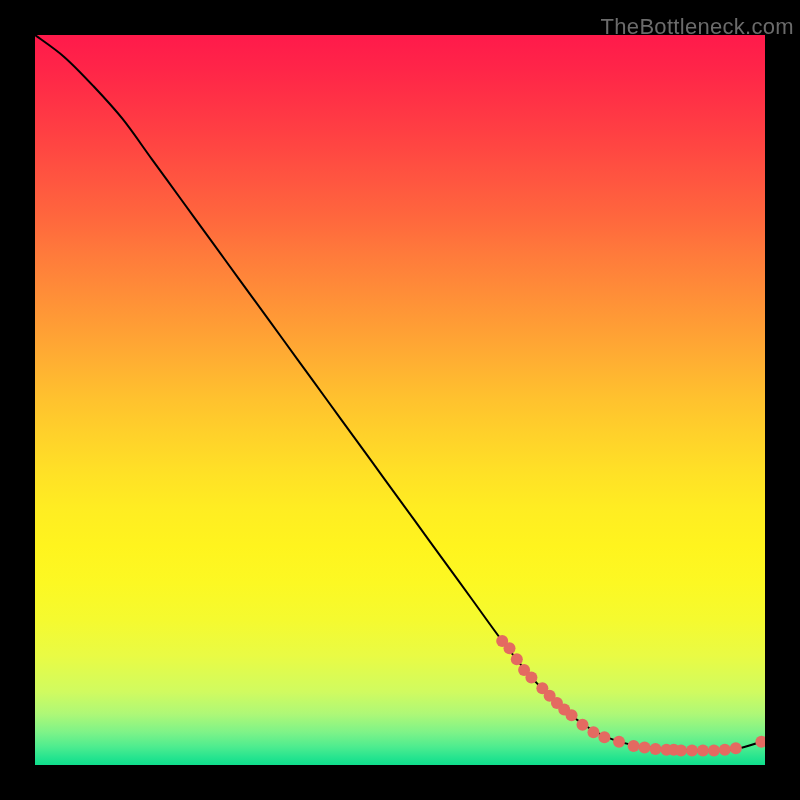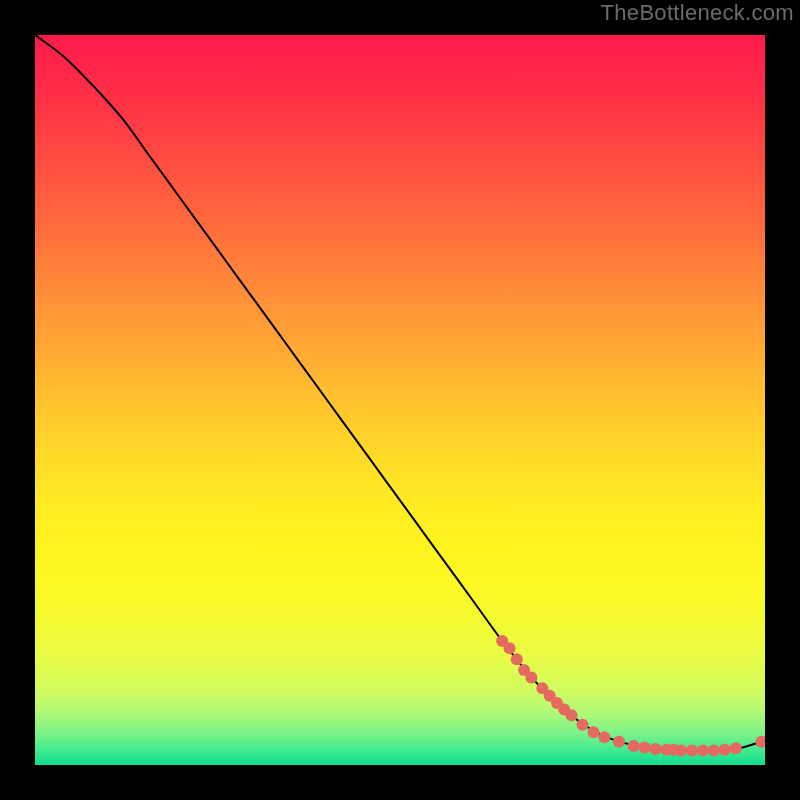--- a/index.html
+++ b/index.html
@@ -5,21 +5,21 @@
   * { margin: 0; padding: 0; box-sizing: border-box; }
   html, body { width: 800px; height: 800px; overflow: hidden; background: #000; font-family: Arial, Helvetica, sans-serif; }
   .outer {
     position: relative;
     width: 800px;
     height: 800px;
     background: #000;
   }
   .attribution {
     position: absolute;
-    top: 0;
+    top: 14px;
     right: 6px;
     font-size: 22px;
     font-weight: 500;
     color: #6b6b6b;
     letter-spacing: 0.3px;
   }
   .plot {
     position: absolute;
     left: 35px;
     top: 35px;

